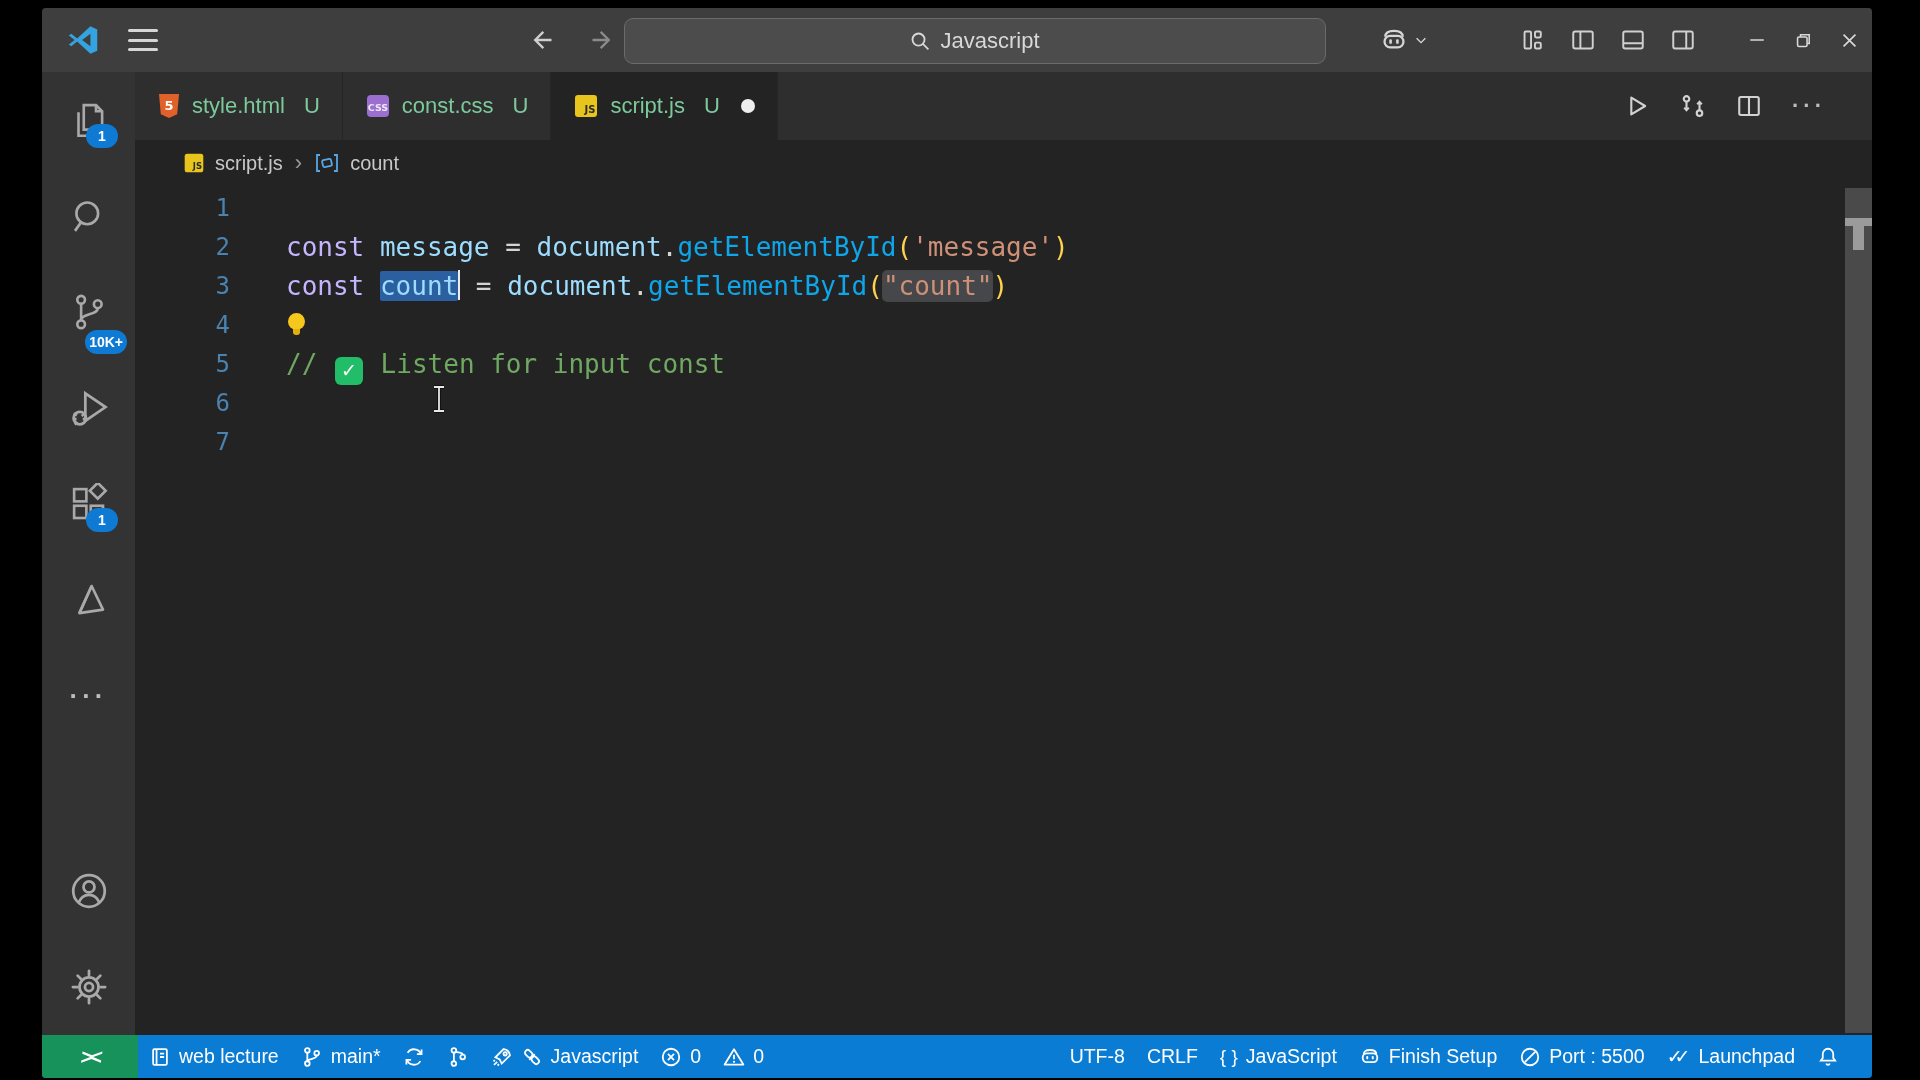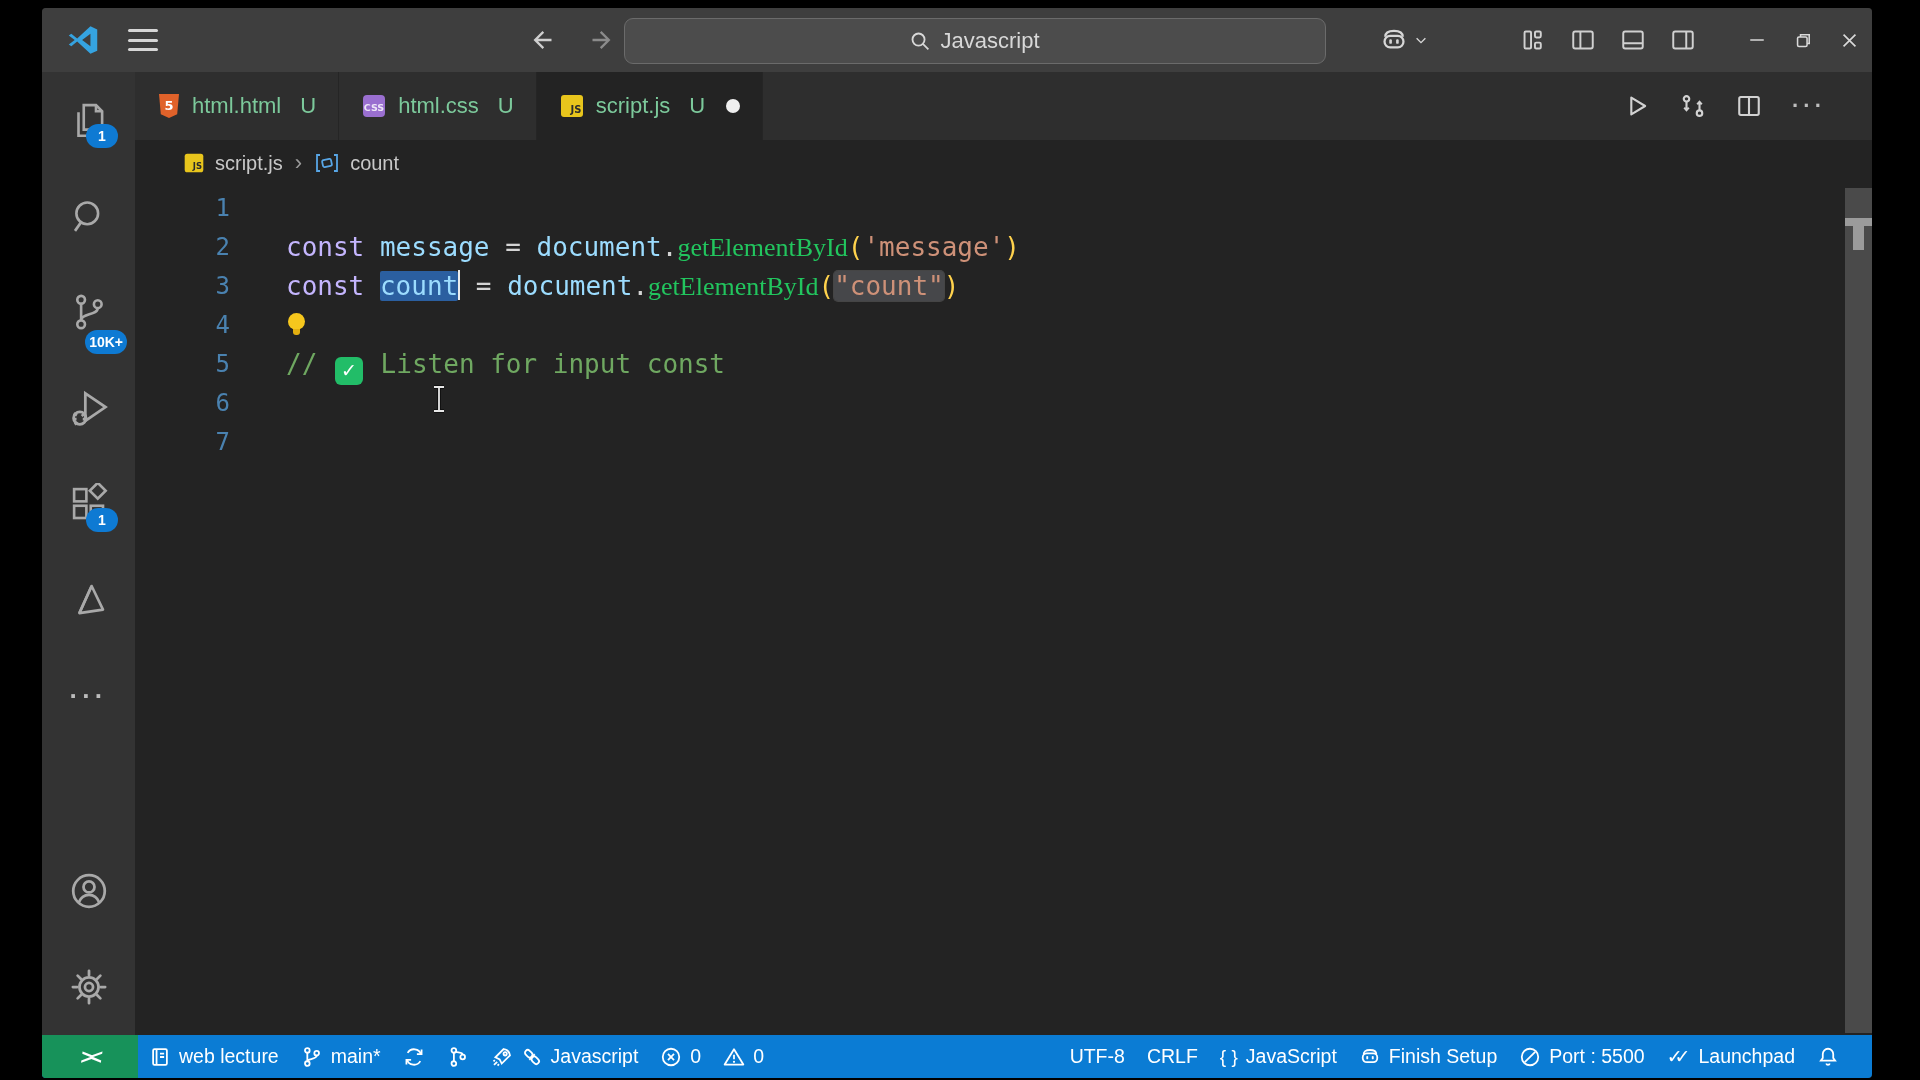--- a/index.html
+++ b/index.html
@@ -57,21 +57,21 @@
   .bc-symbol{color:#c8c8c8;}
 
   
   .code{flex:1;position:relative;padding-top:3px;font-family:"DejaVu Sans Mono","Liberation Mono",monospace;font-size:26px;}
   .code-line{display:flex;height:39px;line-height:39px;white-space:pre;}
   .gutter{width:95px;text-align:right;color:#4a82b0;font-size:24px;flex:0 0 auto;cursor:pointer;}
   .gutter-icon{width:56px;flex:0 0 auto;position:relative;overflow:visible;}
   .code-text{color:#d4d4d4;}
   .tk-kw{color:#c4b5fd;}
   .tk-var{color:#9cdcfe;}
-  .tk-fn{color:#22c55e;font-family:Liberation Serif, serif;}
+  .tk-fn{color:#0ea5e9;}
   .tk-str{color:#ce9178;}
   .tk-paren{color:#ffd24d;}
   .tk-plain{color:#d4d4d4;}
   .tk-comment{color:#6fa861;}
   .deco-selection{background:#2b5fa0;border-radius:2px;}
   .deco-occurrence{background:rgba(118,122,128,0.42);border-radius:4px;box-shadow:0 0 0 1px rgba(170,170,170,0.25);}
   .caret{display:inline-block;width:2px;height:30px;background:#ececec;vertical-align:-5px;}
   .check-emoji{display:inline-flex;width:28px;height:28px;border-radius:6px;background:#22bd68;color:#fff;
                align-items:center;justify-content:center;font-size:19px;font-weight:bold;vertical-align:-4px;
                margin:0 2px;font-family:"DejaVu Sans",sans-serif;}
@@ -250,29 +250,29 @@
       </div>
     </div>
 
     <div class="editor-col">
       <div class="tabbar">
         <div class="tab">
           <svg width="24" height="26" viewBox="0 0 24 26">
               <path fill="#e0622a" d="M2 1h20l-1.8 20.2L12 25l-8.2-3.8z"></path>
               <text x="12" y="17" text-anchor="middle" font-size="13" font-weight="bold" fill="#fff" font-family="DejaVu Sans">5</text>
             </svg>
-          <span>html.html</span>
+          <span>style.html</span>
           <span class="badge-u">U</span>
         </div>
         <div class="tab">
           <svg width="26" height="26" viewBox="0 0 26 26">
               <rect x="2" y="2" width="22" height="22" rx="4" fill="#9a6fd0"></rect>
               <text x="13" y="17.5" text-anchor="middle" font-size="9.5" font-weight="bold" fill="#ede5f7" font-family="DejaVu Sans">CSS</text>
             </svg>
-          <span>html.css</span>
+          <span>const.css</span>
           <span class="badge-u">U</span>
         </div>
         <div class="tab active">
           <svg width="26" height="26" viewBox="0 0 26 26">
               <rect x="2" y="2" width="22" height="22" rx="3" fill="#e8c51c"></rect>
               <text x="17" y="20" text-anchor="middle" font-size="10" font-weight="bold" fill="#2b2b2b" font-family="DejaVu Sans">JS</text>
             </svg>
           <span>script.js</span>
           <span class="badge-u">U</span>
           <span class="dirty-dot"></span>

